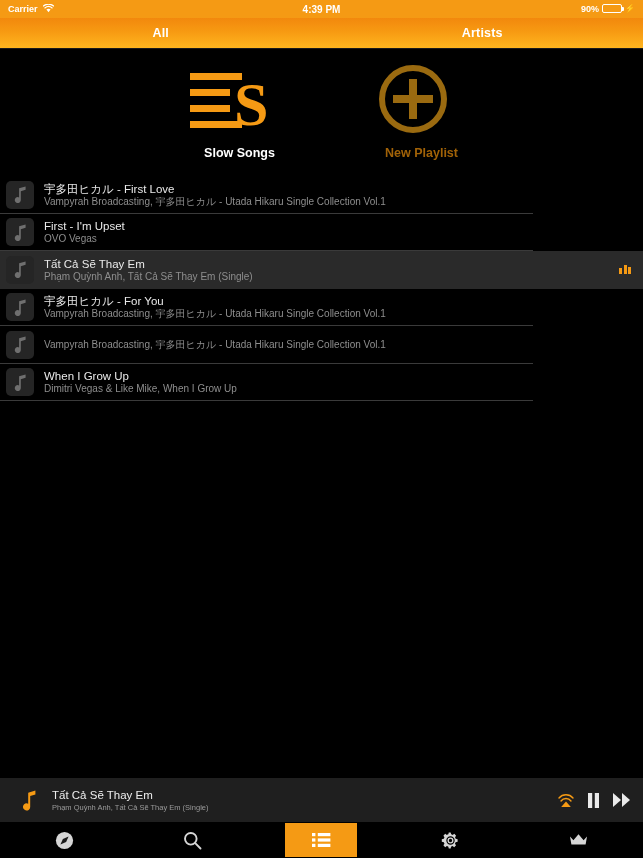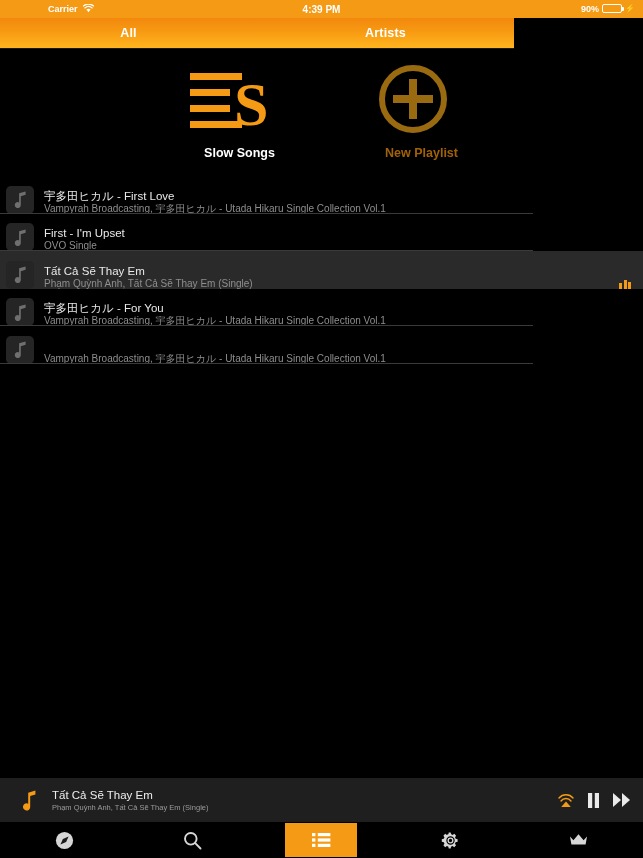--- a/index.html
+++ b/index.html
@@ -12,37 +12,37 @@
   #app { position:relative; width:643px; height:858px; background:#000; }
 
   
   .statusbar {
     position:absolute; top:0; left:0; width:643px; height:18px;
     background:#f59a14;
     display:flex; align-items:center;
     padding:0 8px;
     color:#fff; font-size:9px; font-weight:bold;
   }
-  .sb-left { display:flex; align-items:center; gap:5px;margin-left:40px; }
+  .sb-left { display:flex; align-items:center; gap:5px; }
   .sb-center { position:absolute; left:0; right:0; text-align:center; font-size:10px; font-weight:bold; }
   .sb-right { margin-left:auto; display:flex; gap:3px; position:relative; z-index:2; }
   .batt {
     width:20px; height:9px; border:1px solid #fff; border-radius:2px;
     position:relative; padding:1px;
   }
   .batt::after {
     content:""; position:absolute; right:-3px; top:2px;
     width:2px; height:4px; background:#fff; border-radius:0 1px 1px 0;
   }
   .batt-fill { height:100%; width:90%; background:#4cd337; border-radius:1px; }
   .plug { font-size:8px; }
 
   
   .header {
-    position:absolute; top:18px; left:0; width:514px; height:31px;
+    position:absolute; top:18px; left:0; width:643px; height:31px;
     background:linear-gradient(to bottom,#f2880d 0%,#f79a12 45%,#ffb51f 100%);
     display:flex; align-items:center;
     border-bottom:1px solid #1a1a1a;
   }
   .seg {
     flex:1; text-align:center;
     color:#fff; font-size:12.5px; font-weight:bold;
     letter-spacing:0.2px;
     cursor:pointer;
   }
@@ -56,21 +56,21 @@
   .plart { width:92px; height:78px; display:flex; align-items:center; justify-content:center; }
   .pllabel { margin-top:8px; font-size:12.5px; font-weight:bold;margin-left:18px; }
   .pllabel.active { color:#ffffff; }
   .pllabel.muted { color:#a16207; }
 
   
   .tracklist { position:absolute; top:176px; left:0; width:643px; }
   .track {
     position:relative;
     height:37.5px;
-    display:flex; align-items:flex-end;
+    display:flex; align-items:center;
     padding-left:6px;
     cursor:pointer;
   }
   .track.selected { background:#2a2a2a; }
   .thumb {
     width:28px; height:28px; border-radius:5px;
     background:#252525;
     display:flex; align-items:center; justify-content:center;
     flex:0 0 28px;
   }
@@ -193,21 +193,21 @@
     </div>
 
     <div class="track">
       <div class="thumb">
         <svg width="15" height="17" viewBox="0 0 15 17">
             <path d="M12.6 0.4 6.1 2.3v9.1a3 3 0 1 0 1.7 2.6V5.2l4.8-1.4Z" fill="#6f6f6f"></path>
           </svg>
       </div>
       <div class="tmeta">
         <div class="ttitle">First - I'm Upset</div>
-        <div class="tsub">OVO Single</div>
+        <div class="tsub">OVO Vegas</div>
       </div>
       <div class="sep"></div>
     </div>
 
     <div class="track selected">
       <div class="thumb">
         <svg width="15" height="17" viewBox="0 0 15 17">
             <path d="M12.6 0.4 6.1 2.3v9.1a3 3 0 1 0 1.7 2.6V5.2l4.8-1.4Z" fill="#6f6f6f"></path>
           </svg>
       </div>
@@ -240,20 +240,32 @@
         <svg width="15" height="17" viewBox="0 0 15 17">
             <path d="M12.6 0.4 6.1 2.3v9.1a3 3 0 1 0 1.7 2.6V5.2l4.8-1.4Z" fill="#6f6f6f"></path>
           </svg>
       </div>
       <div class="tmeta">
         <div class="tsub">Vampyrah Broadcasting, 宇多田ヒカル - Utada Hikaru Single Collection Vol.1</div>
       </div>
       <div class="sep"></div>
     </div>
 
+    <div class="track">
+      <div class="thumb">
+        <svg width="15" height="17" viewBox="0 0 15 17">
+            <path d="M12.6 0.4 6.1 2.3v9.1a3 3 0 1 0 1.7 2.6V5.2l4.8-1.4Z" fill="#6f6f6f"></path>
+          </svg>
+      </div>
+      <div class="tmeta">
+        <div class="ttitle">When I Grow Up</div>
+        <div class="tsub">Dimitri Vegas &amp; Like Mike, When I Grow Up</div>
+      </div>
+      <div class="sep"></div>
+    </div>
 
   </div>
 
   <div class="nowbar">
     <div class="np-note">
       <svg width="17" height="21" viewBox="0 0 17 21">
         <path d="M14.4 0.6 7.2 2.7v11.0a3.6 3.6 0 1 0 2.0 3.2V6.1l5.2-1.5Z" fill="#f59a14"></path>
       </svg>
     </div>
     <div class="np-meta">

